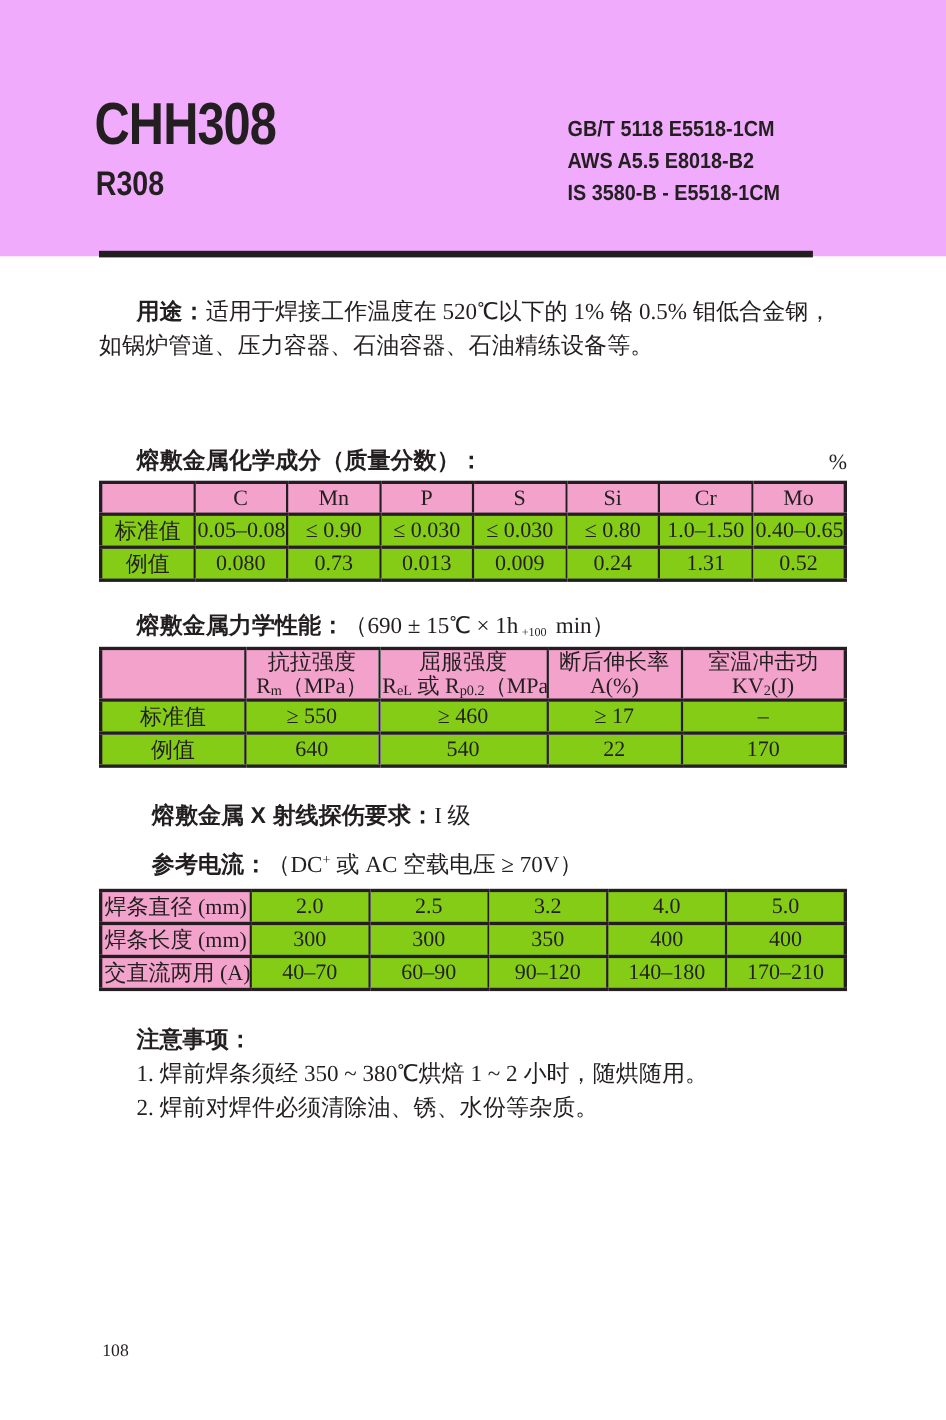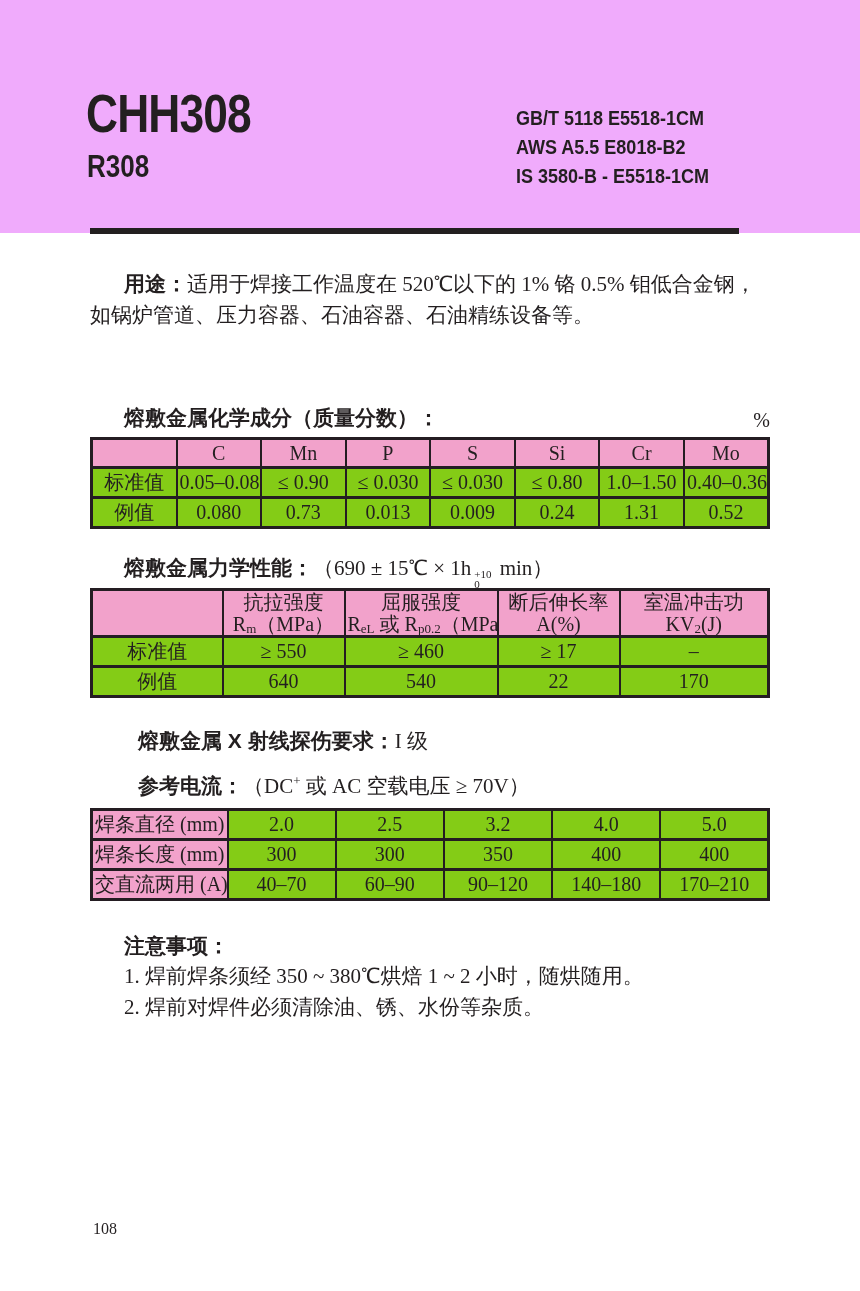--- a/index.html
+++ b/index.html
@@ -45,21 +45,21 @@
     border:2px solid #241d22; border-top-width:3px; border-bottom-width:3px;
     padding:0 2px; height:29px; vertical-align:middle; font-weight:400; overflow:hidden; white-space:nowrap;
   }
   table.dtable { border:3px solid #241d22; }
   .hd { background:#f2a2cb; }
   .lt { background:#84cc16; }
   .hl { line-height:22px; }
   sub.sm, sup.sm { font-size:13px; line-height:0; }
   sub.sm { vertical-align:-2px; }
 
-  .stack { display:inline-flex; flex-direction:column; font-size:11px; line-height:10px;
+  .stack { display:inline-flex; font-size:11px; line-height:10px;
            vertical-align:-3px; margin:0 3px 0 3px; text-align:left; }
 
   .line { position:absolute; left:124px; font-size:21px; white-space:nowrap; }
   .line .sec-title { margin-left:14px; }
 
   .notes { position:absolute; left:124px; top:930px; font-size:21px; line-height:31px; }
   .notes-title { font-family:"Liberation Sans", sans-serif; font-weight:700; font-size:21px; line-height:31px; }
 
   .pageno { position:absolute; left:93px; top:1220px; font-size:16px; }
 </style>
@@ -111,21 +111,21 @@
       <th class="hd">Mo</th>
     </tr>
     <tr>
       <td class="lt">标准值</td>
       <td class="lt">0.05–0.08</td>
       <td class="lt">≤ 0.90</td>
       <td class="lt">≤ 0.030</td>
       <td class="lt">≤ 0.030</td>
       <td class="lt">≤ 0.80</td>
       <td class="lt">1.0–1.50</td>
-      <td class="lt">0.40–0.36</td>
+      <td class="lt">0.40–0.65</td>
     </tr>
     <tr>
       <td class="lt">例值</td>
       <td class="lt">0.080</td>
       <td class="lt">0.73</td>
       <td class="lt">0.013</td>
       <td class="lt">0.009</td>
       <td class="lt">0.24</td>
       <td class="lt">1.31</td>
       <td class="lt">0.52</td>

